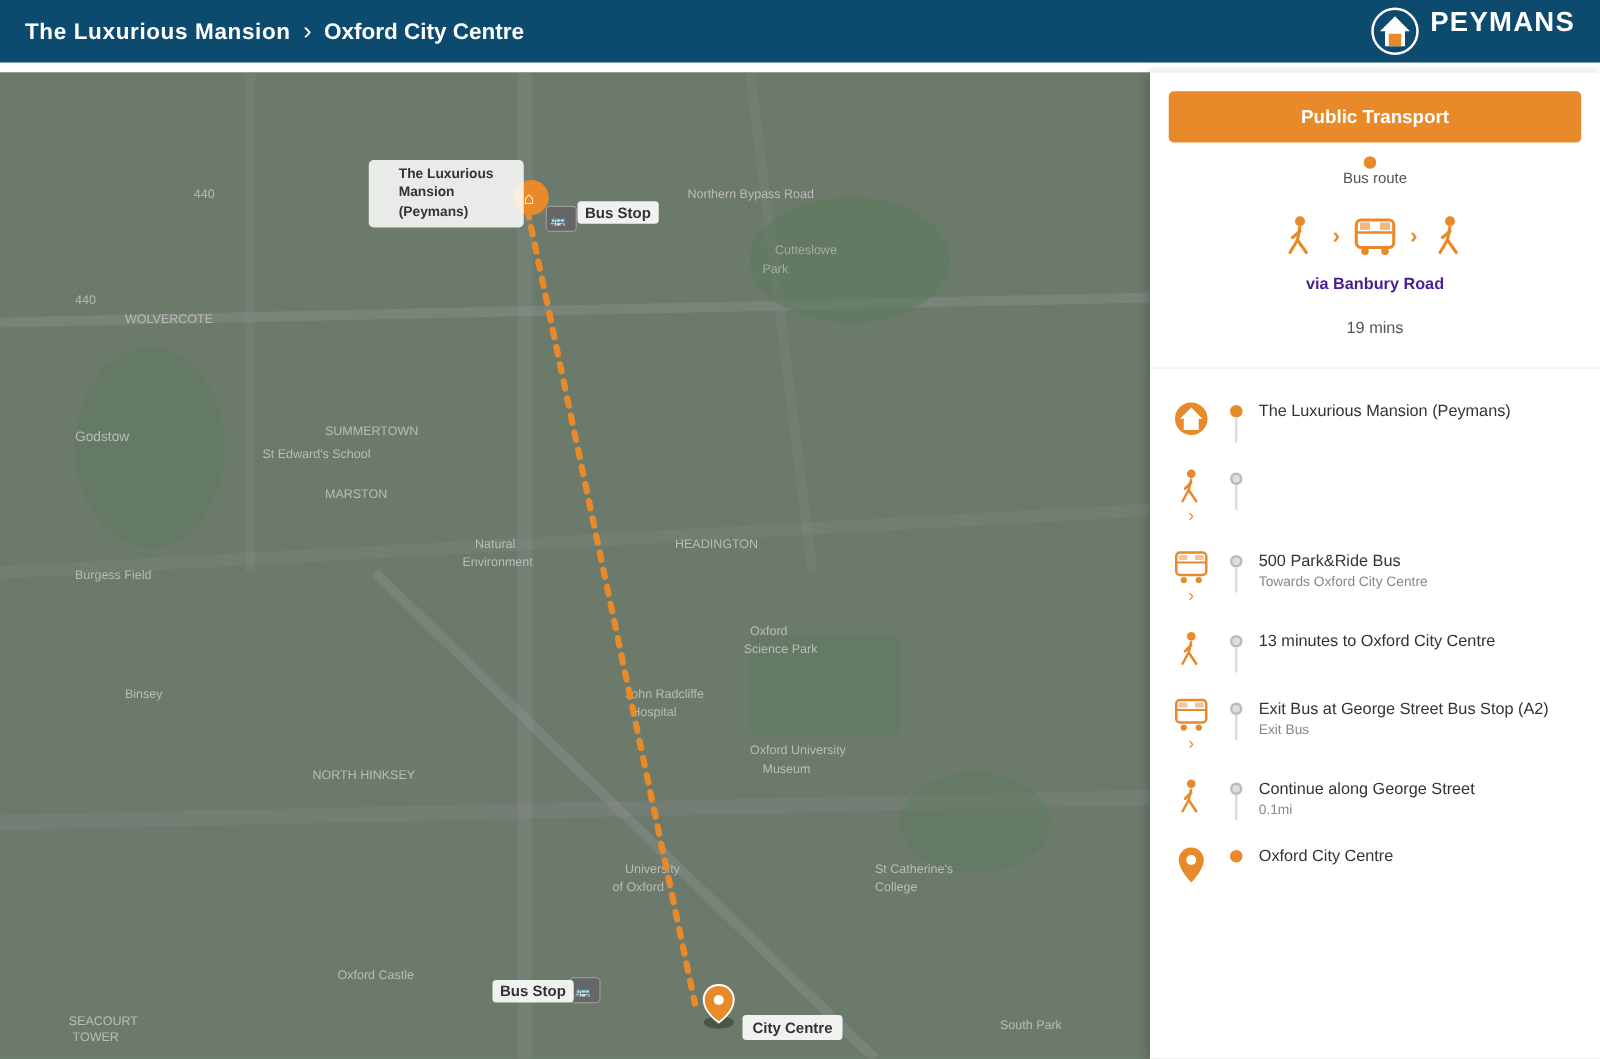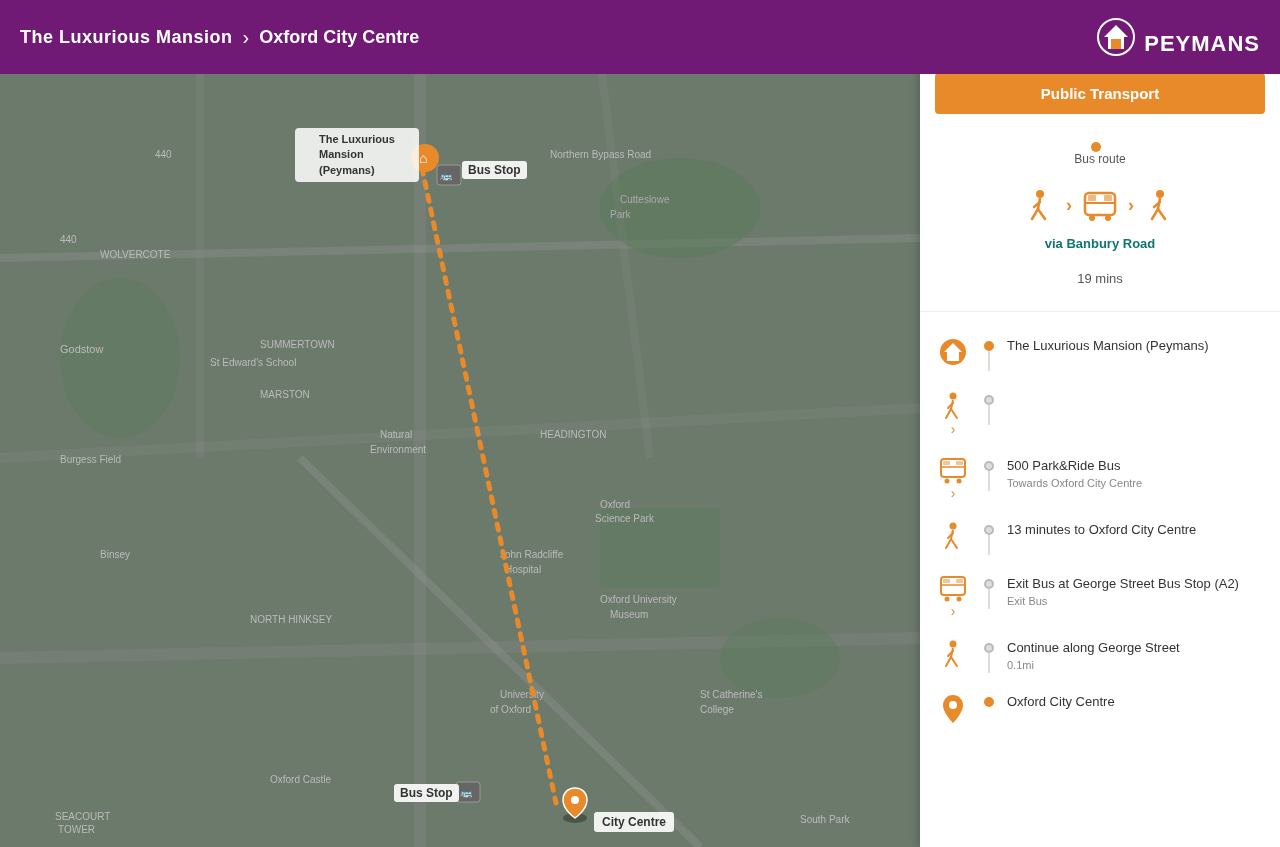--- a/index.html
+++ b/index.html
@@ -2,22 +2,22 @@
 <html><head>
   <meta charset="utf-8">
   <style>
     * { margin: 0; padding: 0; box-sizing: border-box; }
     body { width: 1280px; height: 847px; overflow: hidden; font-family: 'Arial', sans-serif; }
 
     
     #header {
       position: absolute;
       top: 0; left: 0; right: 0;
-      height: 74px;
-      background: #701a75;
+      height: 50px;
+      background: #0c4a6e;
       display: flex;
       align-items: center;
       padding: 0 20px;
       z-index: 100;
     }
     #header-title {
       color: white;
       font-size: 18px;
       font-weight: 600;
       letter-spacing: 0.5px;
@@ -28,21 +28,21 @@
       margin: 0 10px;
     }
     #header-subtitle {
       color: white;
       font-size: 18px;
       font-weight: 600;
     }
     #header-logo {
       margin-left: auto;
       display: flex;
-      align-items: flex-end;
+      align-items: flex-start;
     }
     .logo-house {
       width: 40px;
       height: 40px;
       margin-right: 8px;
     }
     .logo-text {
       color: white;
       font-size: 22px;
       font-weight: bold;
@@ -87,21 +87,21 @@
     }
 
     
     #transport-tab {
       background: #e8892a;
       color: white;
       text-align: center;
       padding: 12px;
       font-size: 15px;
       font-weight: 600;
-      margin: 15px 15px 22px;
+      margin: 15px 15px 5px;
       border-radius: 4px;
     }
 
     
     #bus-route-indicator {
       display: flex;
       align-items: center;
       padding: 6px 20px;
       font-size: 12px;
       color: #555;
@@ -123,21 +123,21 @@
       padding: 15px 20px 5px;
       gap: 8px;
     }
 
     
     #route-info {
       text-align: center;
       padding: 8px 20px 20px;
     }
     #route-via {
-      color: #0f766e;
+      color: #4c1d95;
       font-size: 13px;
       font-weight: 600;
     }
     #route-time {
       color: #555;
       font-size: 13px;
       margin-top: 20px;
     }
 
     

